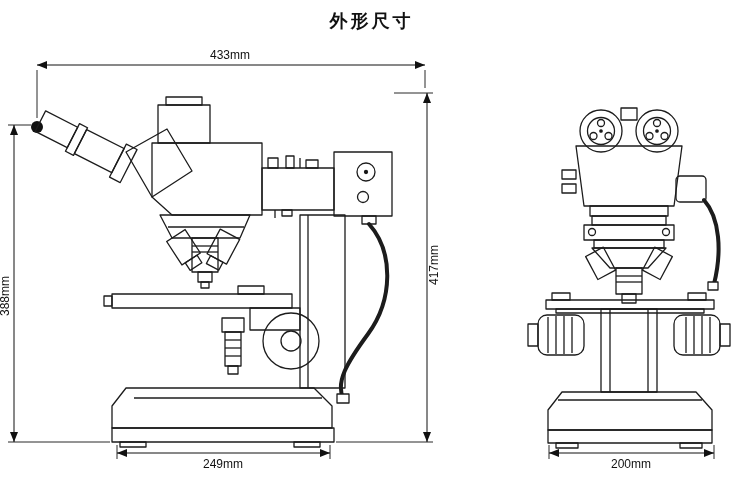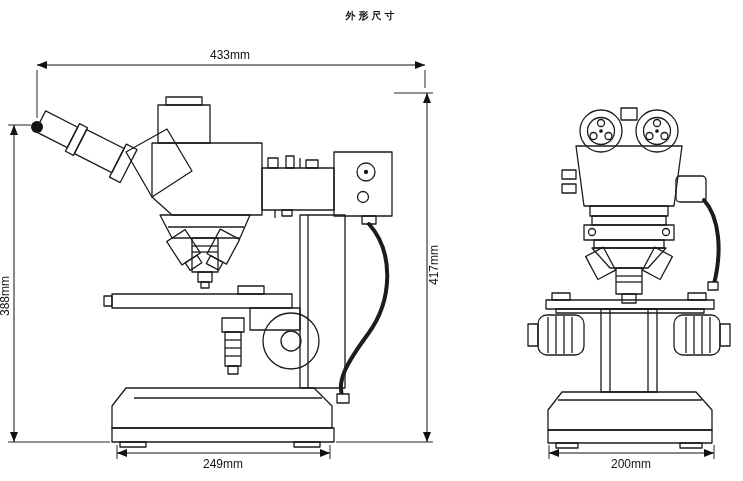--- a/index.html
+++ b/index.html
@@ -10,21 +10,21 @@
     background: #ffffff;
     overflow: hidden;
     font-family: "Liberation Sans", sans-serif;
   }
   .title {
     position: absolute;
     top: 9px;
     left: 0;
     width: 100%;
     text-align: center;
-    font-size: 10px;
+    font-size: 18px;
     font-weight: bold;
     letter-spacing: 3px;
     color: #111;
   }
   svg.drawing { position: absolute; left: 0; top: 0; }
   svg text {
     font-family: "Liberation Sans", sans-serif;
     font-size: 12px;
     fill: #111;
     stroke: none;

